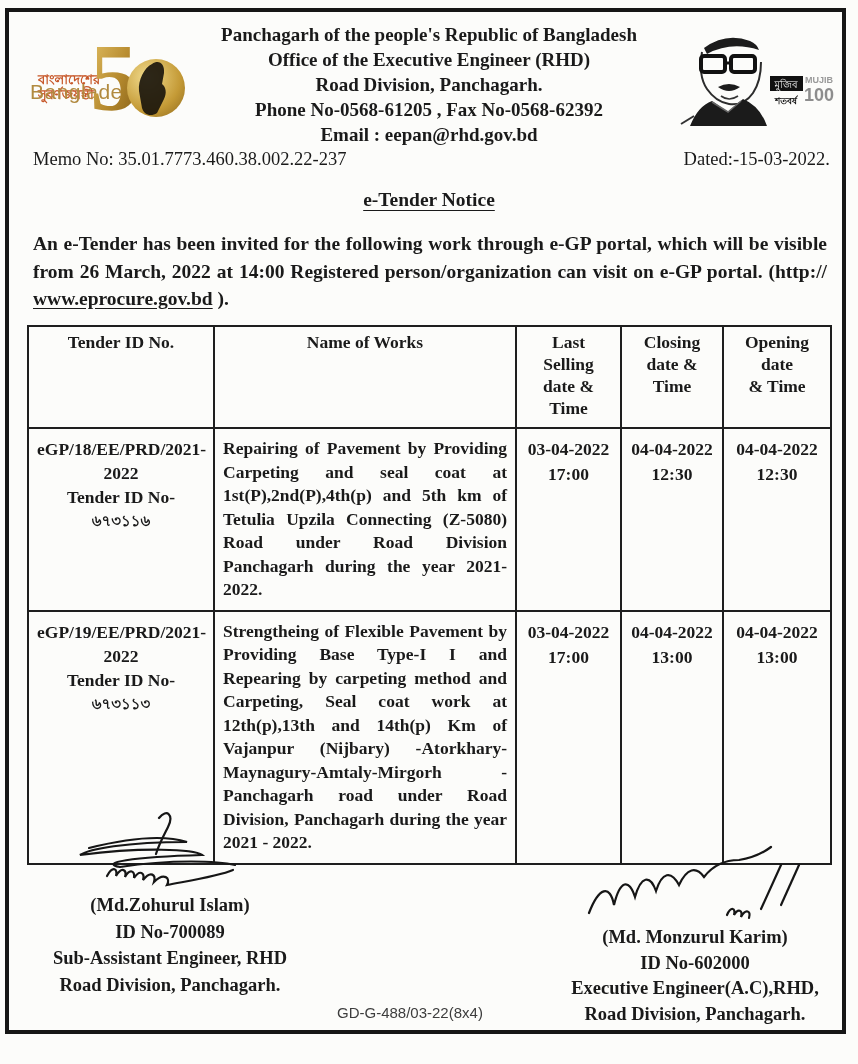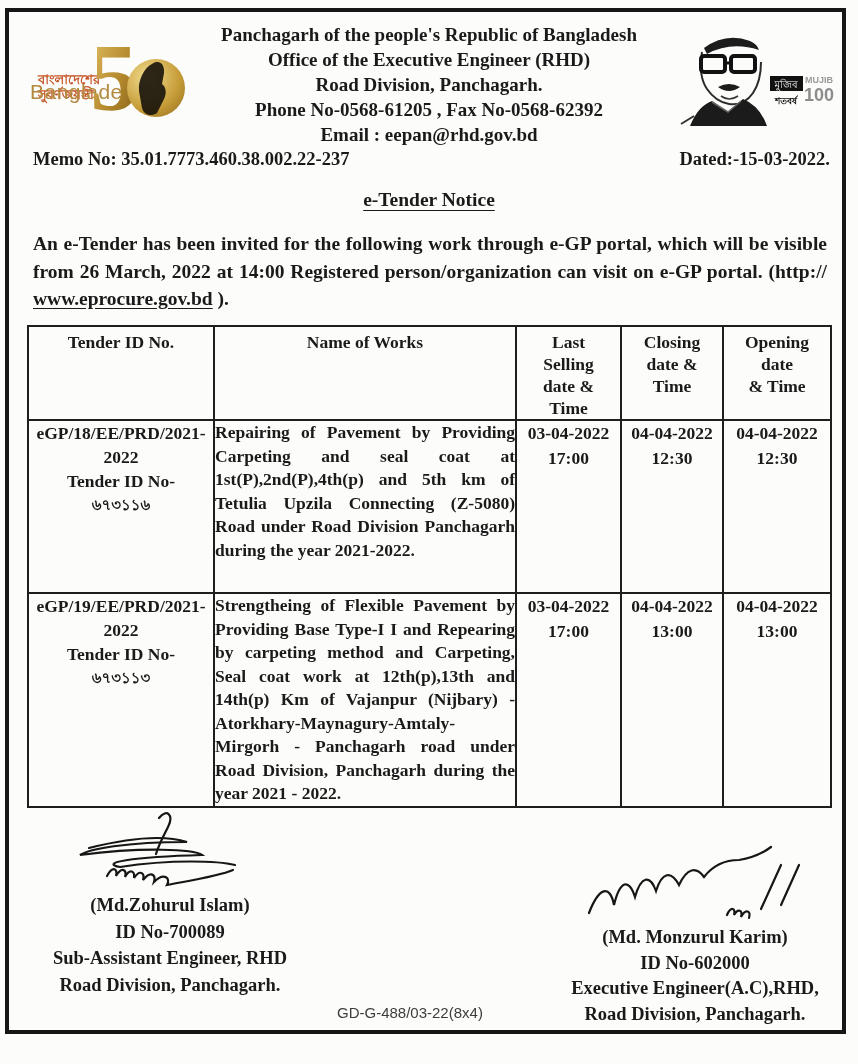--- a/index.html
+++ b/index.html
@@ -20,35 +20,35 @@
   .logo50 .bn1 { top:16px; }
   .logo50 .bn2 { top:31px; }
   .logo50 .bdname { position:absolute; left:2px; top:56px; font-size:21px; color:#b18a3f;
                     font-family:"Liberation Sans", sans-serif; letter-spacing:0.5px; }
   .logo50 svg { position:absolute; left:62px; top:6px; }
 
   
   .logo-mujib { position:absolute; left:670px; top:26px; width:166px; height:100px; }
 
   .memo-row { position:absolute; top:149px; left:33px; width:797px; display:flex;
-              justify-content:space-between; font-size:18.5px; font-weight:bold; }
+              justify-content:space-between; font-size:18.5px; font-weight:normal; }
 
   .notice-title { position:absolute; top:189px; left:0; width:858px; text-align:center;
                   font-size:19.5px; font-weight:bold; text-decoration:underline;
                   text-underline-offset:4px; }
 
   .intro { position:absolute; top:230px; left:33px; width:794px; margin:0;
            font-size:19.5px; font-weight:bold; line-height:27.5px; text-align:justify; }
   .intro .url { text-decoration:underline; text-underline-offset:3px; }
 
   
   table.tender { position:absolute; top:325px; left:27px; width:803px;
                  border-collapse:collapse; table-layout:fixed; }
   table.tender th, table.tender td { border:2.5px solid #1e1e1e; vertical-align:top;
-                 font-size:17.5px; font-weight:bold; padding:0; }
+                 font-size:17.5px; font-weight:bold; padding:8px; }
   table.tender th { padding-top:4px; line-height:22px; text-align:center; white-space:pre-line; }
   tr.hdr  { height:85px; }
   tr.row1 { height:173px; }
   tr.row2 { height:180px; }
   td.cell-id   { text-align:center; padding-top:25px; line-height:24px; }
   td.cell-id .bn-id { font-family:"DejaVu Sans", sans-serif; font-size:15px; }
   td.cell-work { text-align:justify; padding:9px 12px 6px 12px; line-height:23.5px; }
   td.cell-date { text-align:center; padding-top:31px; line-height:25px; white-space:pre-line; }
 
   

